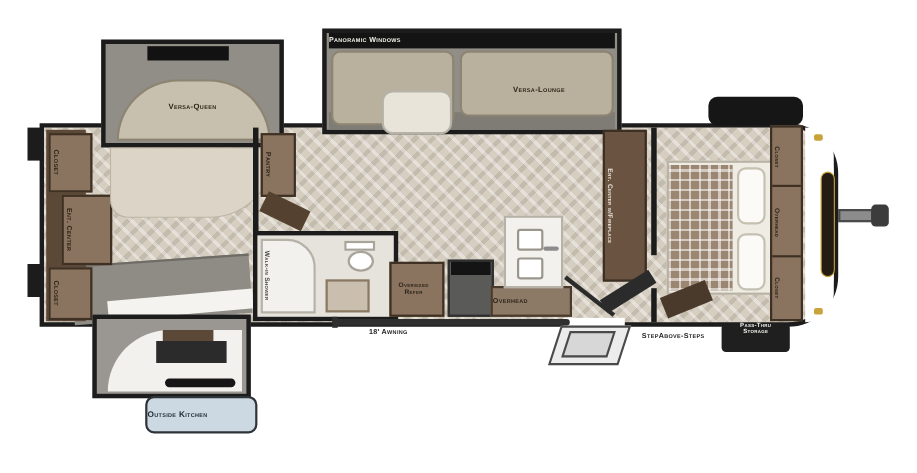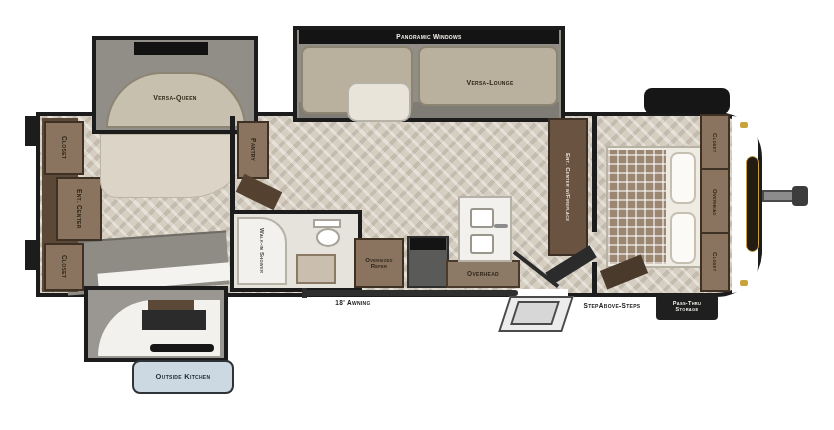--- a/index.html
+++ b/index.html
@@ -2,21 +2,21 @@
 <html><head>
 <meta charset="utf-8">
 <style>
   html,body{margin:0;padding:0;background:#fff;}
   .stage{position:relative;width:834px;height:430px;background:#fff;overflow:hidden;
          font-family:"Liberation Sans",sans-serif;}
   .abs{position:absolute;box-sizing:border-box;}
   .lbl{font-variant:small-caps;font-weight:bold;color:#2f2519;line-height:1.05;
        text-align:center;letter-spacing:.3px;}
   .vlbl{writing-mode:vertical-rl;text-orientation:mixed;}
-  .cent{display:flex;align-items:center;justify-content:center;}
+  .cent{display:flex;align-items:center;}
   .floor{background:
      repeating-linear-gradient(45deg, rgba(255,255,255,.38) 0 3px, rgba(0,0,0,0) 3px 10px),
      repeating-linear-gradient(-45deg, rgba(120,110,95,.20) 0 4px, rgba(0,0,0,0) 4px 11px),
      #d6cfc1;}
   .carpet{background:#918e88;}
   .wood{background:#8a7460;border:2px solid #3e3022;}
   .wooddark{background:#5b4837;}
   .plaid{background:
      repeating-linear-gradient(0deg, rgba(255,255,255,.55) 0 2px, rgba(0,0,0,0) 2px 9px),
      repeating-linear-gradient(90deg, rgba(255,255,255,.55) 0 2px, rgba(0,0,0,0) 2px 9px),

